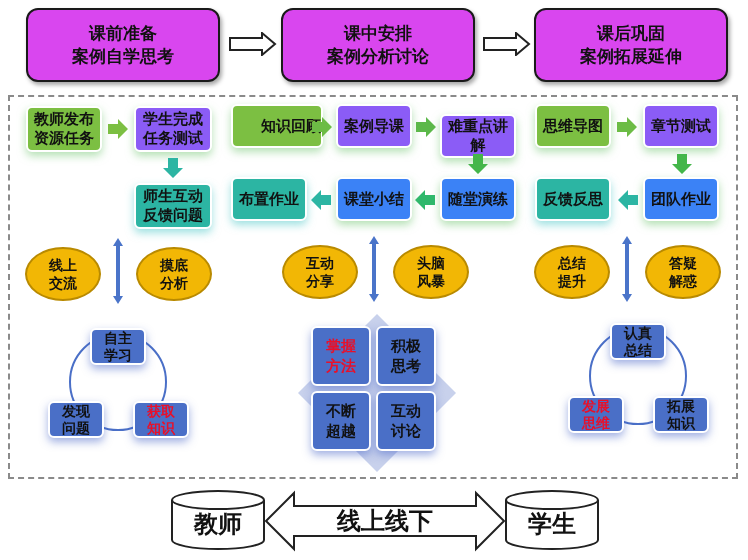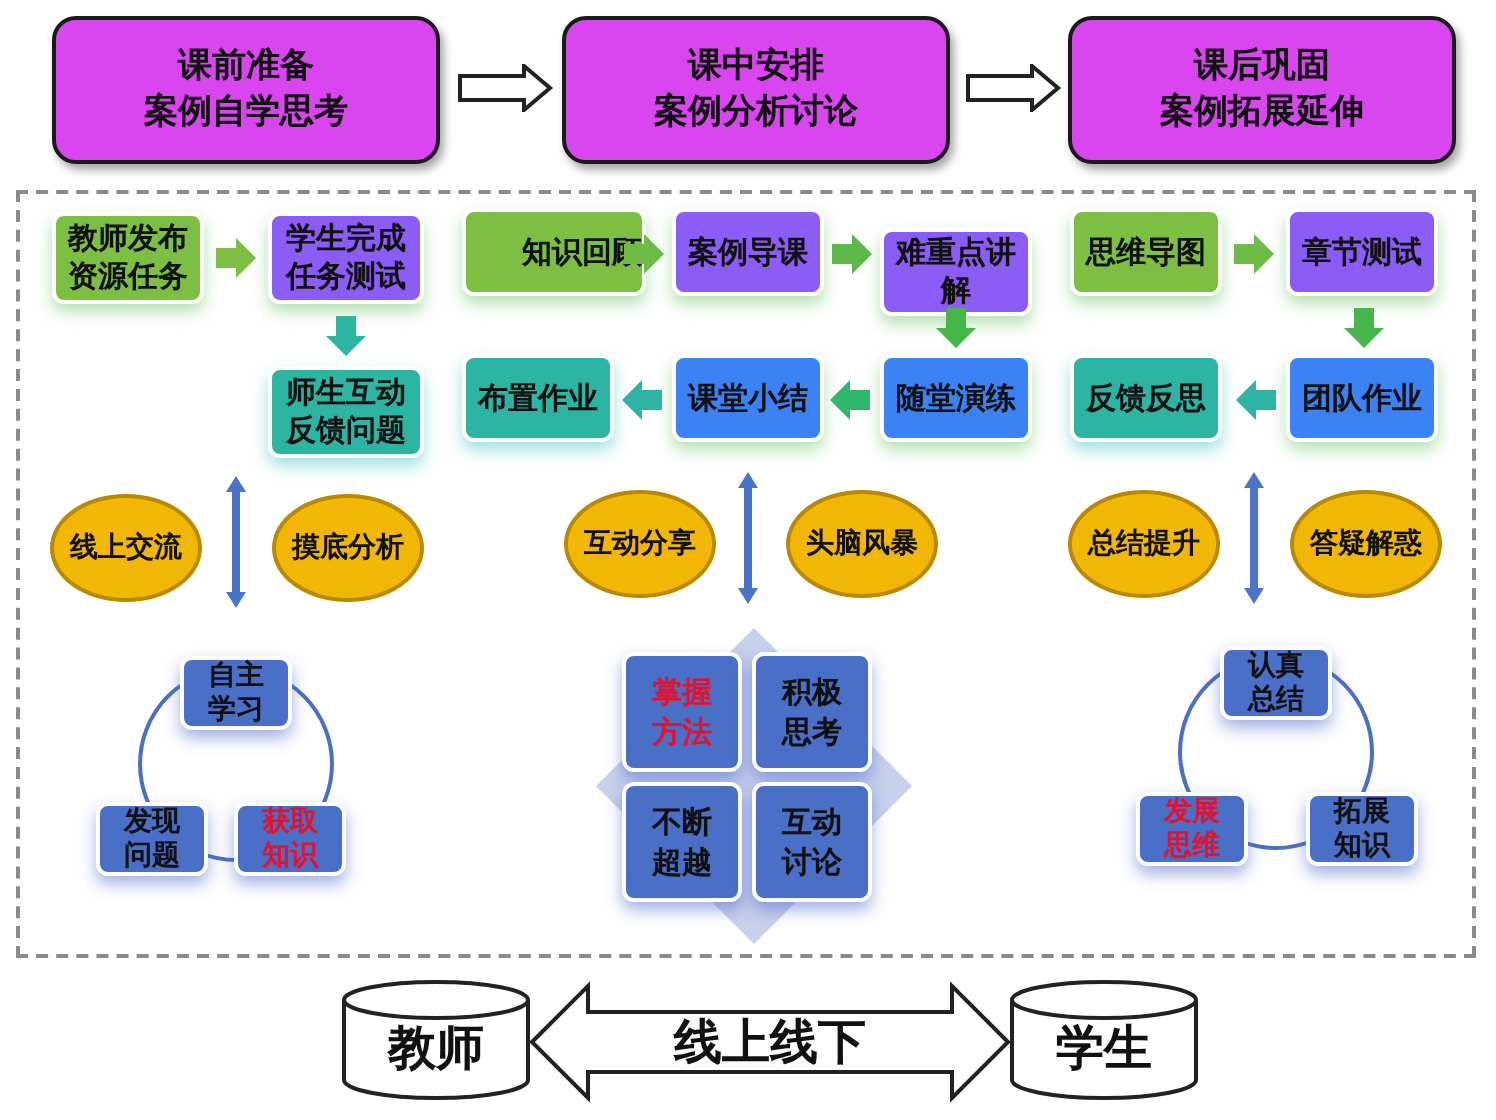--- a/index.html
+++ b/index.html
@@ -5,21 +5,21 @@
   html,body{margin:0;padding:0;background:#fff;}
   body{width:748px;height:560px;position:relative;overflow:hidden;font-family:"DejaVu Sans","Liberation Sans",sans-serif;}
   .abs{position:absolute;}
   .phase{position:absolute;top:8px;height:70px;border:2px solid #1a1a1a;border-radius:12px;background:#d946ef;box-shadow:2px 3px 4px rgba(0,0,0,0.35);display:flex;flex-direction:column;align-items:center;justify-content:center;font-weight:bold;font-size:17px;line-height:23px;color:#111;}
   .frame{position:absolute;left:8px;top:95px;width:730px;height:384px;border:2px dashed #8a8a8a;box-sizing:border-box;}
   .box{position:absolute;border-radius:6px;display:flex;flex-direction:column;align-items:center;justify-content:center;font-weight:bold;font-size:15px;line-height:19px;color:#111;border:2px solid #fff;box-shadow:0 4px 8px rgba(120,200,120,0.55);box-sizing:border-box;text-align:center;}
   .g1{background:#7cbf42;}
   .g2{background:#8b5cf6;}
   .g3{background:#3b82f6;}
   .t1{background:#2cb5a3;box-shadow:0 4px 8px rgba(80,200,200,0.55);}
-  .ell{position:absolute;width:76px;height:54px;border-radius:50%;background:#f2b705;border:2px solid #b98a00;box-sizing:border-box;display:flex;flex-direction:row;align-items:center;justify-content:center;font-weight:bold;font-size:14px;line-height:18px;color:#111;}
+  .ell{position:absolute;width:76px;height:54px;border-radius:50%;background:#f2b705;border:2px solid #b98a00;box-sizing:border-box;display:flex;flex-direction:column;align-items:center;justify-content:center;font-weight:bold;font-size:14px;line-height:18px;color:#111;}
   .bbox{position:absolute;background:#4a6fc7;border:2px solid #fff;border-radius:6px;box-shadow:0 4px 8px rgba(70,100,200,0.5);box-sizing:border-box;display:flex;flex-direction:column;align-items:center;justify-content:center;font-weight:bold;font-size:14px;line-height:17px;color:#111;}
   .red{color:#e8102a;}
   .cyl-label{font-weight:bold;font-size:24px;color:#111;}
 </style>
 </head>
 <body>
 
 <div class="phase" style="left:26px;width:190px;">
   <span>课前准备</span>
   <span>案例自学思考</span>
@@ -159,21 +159,21 @@
     <span>解惑</span>
   </div>
 
 <svg class="abs" style="left:60px;top:330px" width="120" height="110">
     <circle cx="58" cy="52" r="48" fill="none" stroke="#4a6fc7" stroke-width="2"></circle>
   </svg>
 <div class="bbox" style="left:90px;top:328px;width:56px;height:37px;">
     <span>自主</span>
     <span>学习</span>
   </div>
-<div class="bbox" style="left:117px;top:401px;width:56px;height:37px;">
+<div class="bbox" style="left:133px;top:401px;width:56px;height:37px;">
     <span class="red">获取</span>
     <span class="red">知识</span>
   </div>
 <div class="bbox" style="left:48px;top:401px;width:56px;height:37px;">
     <span>发现</span>
     <span>问题</span>
   </div>
 
 <svg class="abs" style="left:296px;top:312px" width="162" height="162">
     <polygon points="81,2 160,81 81,160 2,81" fill="#c8d1ec"></polygon>

